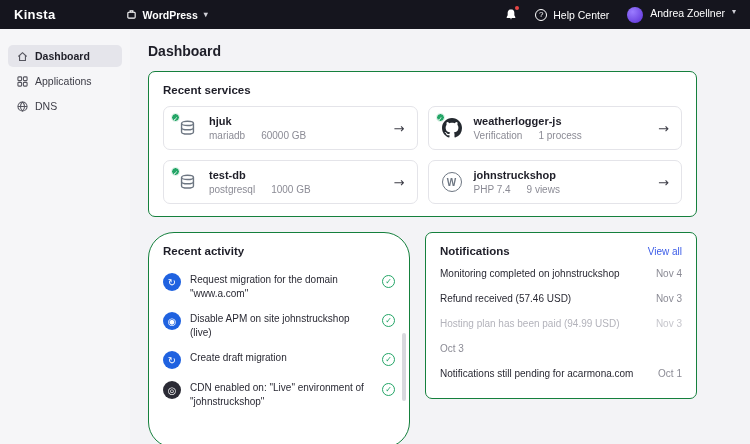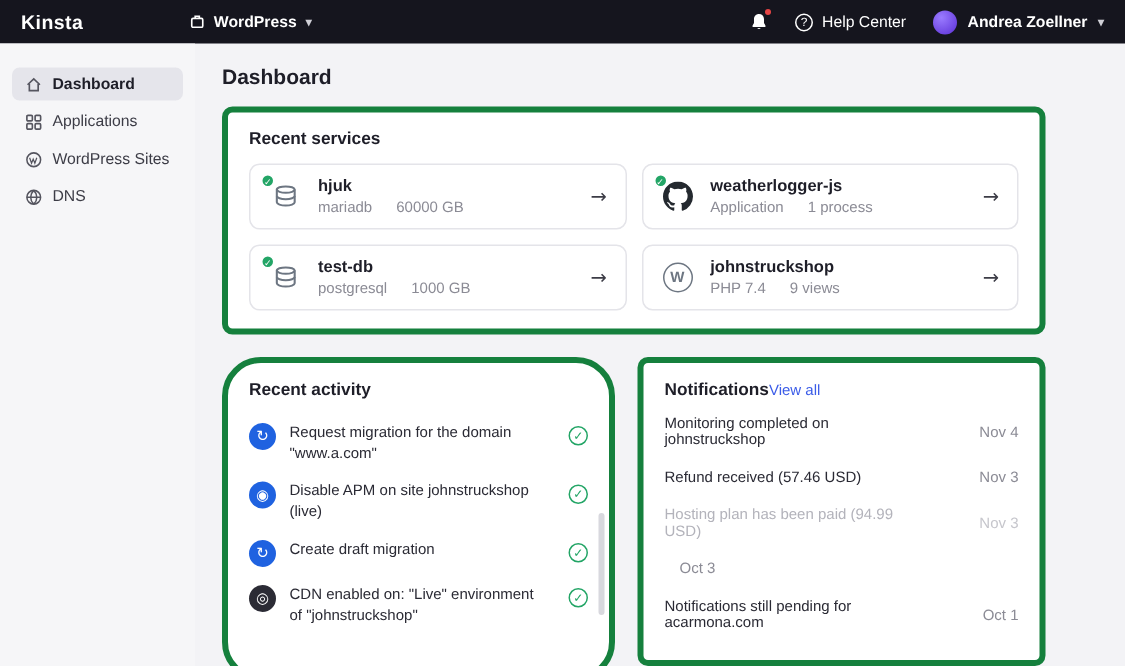--- a/index.html
+++ b/index.html
@@ -25,39 +25,39 @@
   .bell { position:relative; cursor:pointer; display:flex; }
   .bell .dot {
     position:absolute; top:-2px; right:-2px; width:4px; height:4px;
     background:#e64545; border-radius:50%;
   }
   .help { display:flex; align-items:center; gap:6px; cursor:pointer; }
   .qmark {
     width:12px; height:12px; border:1px solid #fff; border-radius:50%;
     font-size:8px; display:flex; align-items:center; justify-content:center;
   }
-  .user { display:flex; align-items:center; gap:7px; cursor:pointer;font-weight:bold; }
+  .user { display:flex; gap:7px; cursor:pointer; }
   .avatar {
     width:16px; height:16px; border-radius:50%;
     background:radial-gradient(circle at 35% 30%, #9a7bff, #5b2fd6);
     display:inline-block;
   }
   
   .body { display:flex; height:415px; }
   .sidebar { width:130px; background:#f6f6f8; padding:16px 8px; flex:none; }
   .side-item {
     display:flex; align-items:center; gap:7px; padding:5px 8px;
     border-radius:5px; font-size:10.5px; color:#3c3c46;
     margin-bottom:3px; cursor:pointer;
   }
   .side-item.active { background:#e5e5eb; font-weight:bold; color:#1e1e28; }
   .side-icon { width:12px; display:flex; justify-content:center; color:#55555f; }
   main { flex:1; padding:14px 53px 0 18px; overflow:hidden; }
   h1 { font-size:14px; margin:0 0 12px; color:#1e1e28; }
-  .card { background:#fff; border:4px solid #15803d; border-radius:7px; padding:12px 14px; }
+  .card { background:#fff; border:1px solid #15803d; border-radius:7px; padding:12px 14px; }
   .card h2 { font-size:11.5px; margin:0 0 10px; font-weight:bold; color:#1e1e28; }
   
   .svc-grid { display:grid; grid-template-columns:1fr 1fr; gap:10px; }
   .svc {
     border:1px solid #e4e4e9; border-radius:7px; padding:8px 12px;
     display:flex; align-items:center; gap:11px; cursor:pointer; background:#fff;
   }
   .svc-icon { position:relative; width:22px; height:22px; flex:none;
     display:flex; align-items:center; justify-content:center; color:#6d7682; }
   .badge {
@@ -89,28 +89,28 @@
   .act-check {
     width:13px; height:13px; border:1.4px solid #23a566; border-radius:50%;
     color:#23a566; font-size:8px; display:flex; align-items:center; justify-content:center;
     flex:none; margin-top:2px; font-family:"DejaVu Sans", sans-serif;
   }
   .scroll-thumb {
     position:absolute; right:3px; top:100px; width:4px; height:68px;
     background:#d8d8de; border-radius:2px; cursor:grab;
   }
   
-  .notif-head { display:flex; align-items:center; margin-bottom:4px; }
+  .notif-head { display:flex; justify-content:space-between; align-items:center; margin-bottom:4px; }
   .notif-head h2 { margin:0; }
   .view-all { color:#3b5ce8; font-size:10px; cursor:pointer; text-decoration:none; }
   .notif-row {
     display:flex; justify-content:space-between; align-items:center;
     font-size:10px; padding:7px 0; color:#2a2a34; cursor:pointer;gap:24px;
   }
-  .notif-date { color:#8b8b95; margin-left:10px; flex:none; }
+  .notif-date { color:#8b8b95; flex:none; }
   .notif-row.muted { color:#b3b3bb; }
   .notif-row.muted .notif-date { color:#c6c6cc; }
   
   .wp-analytics { display:flex; align-items:flex-end; gap:8px; margin-top:28px; }
   .wp-circle {
     width:13px; height:13px; border:1.2px solid #5a5a64; border-radius:50%;
     font-size:7px; font-weight:bold; color:#5a5a64;
     display:flex; align-items:center; justify-content:center; flex:none;
   }
   .wp-analytics h2 { font-size:11.5px; margin:0; color:#1e1e28; }
@@ -169,29 +169,20 @@
           <rect x="1" y="7" width="4" height="4" rx="0.8"></rect>
             <rect x="7" y="7" width="4" height="4" rx="0.8"></rect>
         </svg>
       </span>
       <span>Applications</span>
     </div>
     <div class="side-item">
       <span class="side-icon">
         <svg width="11" height="11" viewBox="0 0 12 12" fill="none" stroke="currentColor" stroke-width="1.1">
           <circle cx="6" cy="6" r="5"></circle>
-          <path d="M3 4.5 l1.4 4 1.2-3 1.2 3 1.4-4" stroke-width="0.9"></path>
-        </svg>
-      </span>
-      <span>WordPress Sites</span>
-    </div>
-    <div class="side-item">
-      <span class="side-icon">
-        <svg width="11" height="11" viewBox="0 0 12 12" fill="none" stroke="currentColor" stroke-width="1.1">
-          <circle cx="6" cy="6" r="5"></circle>
             <path d="M1 6 h10 M6 1 c-3 3-3 7 0 10 M6 1 c3 3 3 7 0 10"></path>
         </svg>
       </span>
       <span>DNS</span>
     </div>
   </nav>
 
   <main>
     <h1>Dashboard</h1>
 
@@ -221,21 +212,21 @@
         <div class="svc">
           <span class="svc-icon">
             <svg width="20" height="20" viewBox="0 0 16 16" fill="#24292f">
               <path d="M8 0C3.58 0 0 3.58 0 8c0 3.54 2.29 6.53 5.47 7.59.4.07.55-.17.55-.38 0-.19-.01-.82-.01-1.49-2.01.37-2.53-.49-2.69-.94-.09-.23-.48-.94-.82-1.13-.28-.15-.68-.52-.01-.53.63-.01 1.08.58 1.23.82.72 1.21 1.87.87 2.33.66.07-.52.28-.87.51-1.07-1.78-.2-3.64-.89-3.64-3.95 0-.87.31-1.59.82-2.15-.08-.2-.36-1.02.08-2.12 0 0 .67-.21 2.2.82.64-.18 1.32-.27 2-.27s1.36.09 2 .27c1.53-1.04 2.2-.82 2.2-.82.44 1.1.16 1.92.08 2.12.51.56.82 1.27.82 2.15 0 3.07-1.87 3.75-3.65 3.95.29.25.54.73.54 1.48 0 1.07-.01 1.93-.01 2.2 0 .21.15.46.55.38A8.01 8.01 0 0 0 16 8c0-4.42-3.58-8-8-8z"></path>
             </svg>
             <span class="badge">✓</span>
           </span>
           <span class="svc-info">
             <span class="svc-name">weatherlogger-js</span>
             <span class="svc-sub">
-              <span>Application</span>
+              <span>Verification</span>
               <span>1 process</span>
             </span>
           </span>
           <span class="svc-arrow">→</span>
         </div>
 
         <div class="svc">
           <span class="svc-icon">
             <svg width="17" height="17" viewBox="0 0 16 16" fill="none" stroke="#6d7682" stroke-width="1.3">
               <ellipse cx="8" cy="3.2" rx="5.6" ry="2"></ellipse>

